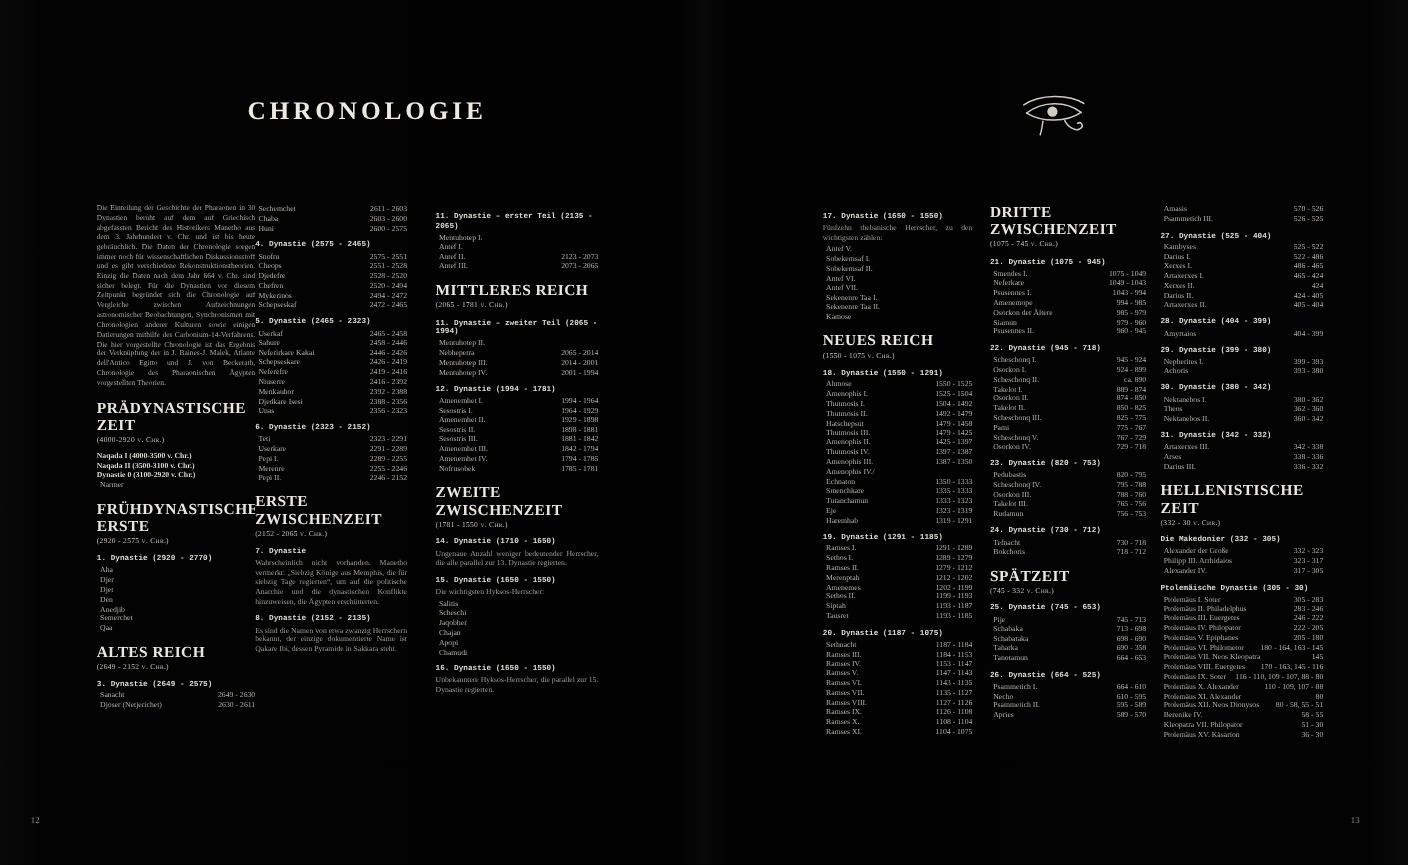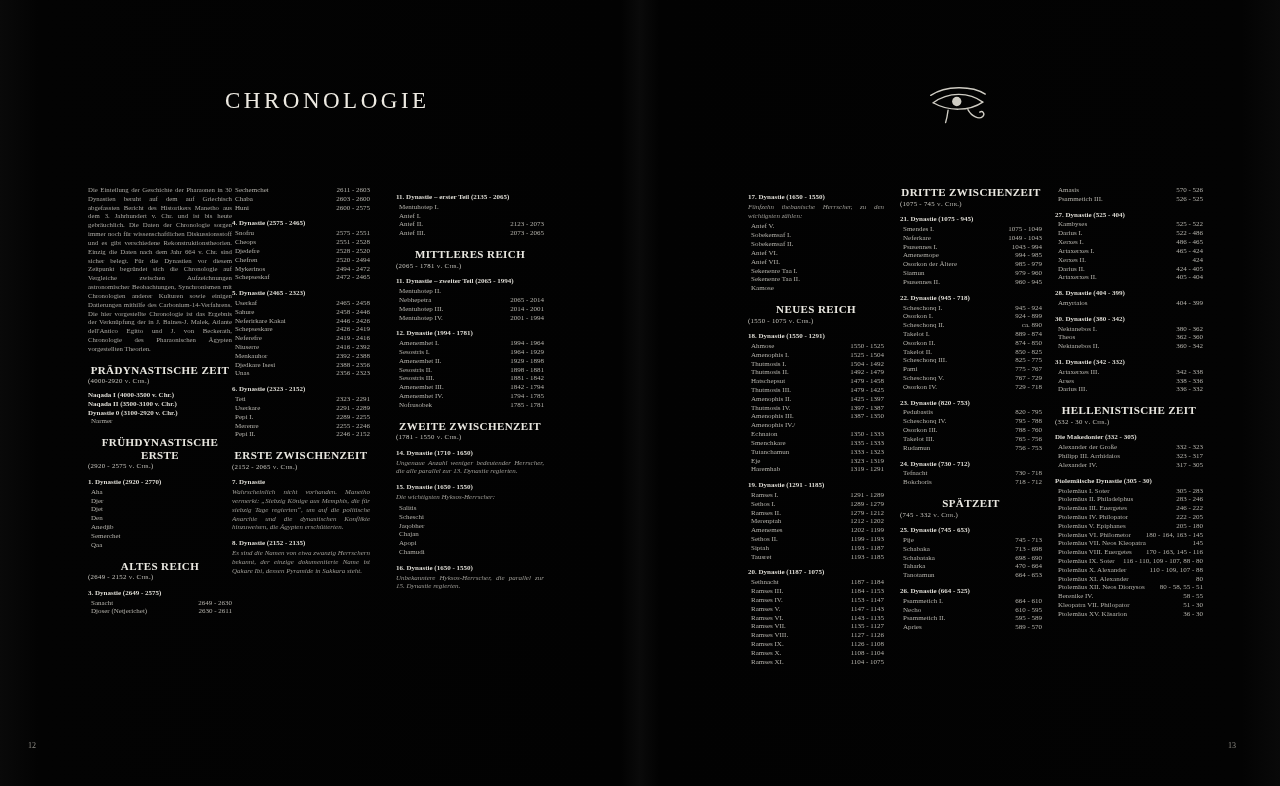--- a/index.html
+++ b/index.html
@@ -7,41 +7,41 @@
     width:1280px;height:786px;position:relative;overflow:hidden;
     background:#000;
     font-family:"Liberation Serif","DejaVu Serif",serif;
   }
   .spread{
     position:absolute;inset:0;
     background:linear-gradient(90deg,#090909 0,#030303 3%,#020202 48.5%,#0a0a0a 50%,#020202 51.5%,#030303 97%,#090909 100%);
   }
   .page-title{
     position:absolute;left:225px;top:88px;margin:0;
-    font-size:23px;font-weight:400;letter-spacing:3.5px;
+    font-size:23px;font-weight:700;letter-spacing:3.5px;
     color:#edeae2;
   }
   .eye{position:absolute;left:927px;top:84px;}
   .col{
     position:absolute;top:186px;height:534px;overflow:hidden;
     color:#b3b1aa;font-size:7px;line-height:1.26;
   }
   .intro{
     text-align:justify;color:#a8a6a0;margin-bottom:9px;
     font-size:6.8px;line-height:1.3;
   }
   .period{margin:10px 0 5px;}
   .col > .period:first-child{margin-top:0;}
-  .period-title{font-size:11px;font-weight:700;letter-spacing:.4px;color:#e9e7e0;line-height:1.15;text-align:center;}
+  .period-title{font-size:14px;font-weight:700;letter-spacing:.4px;color:#e9e7e0;line-height:1.15;}
   .period-dates{font-size:6.8px;letter-spacing:.3px;color:#c7c5be;margin-top:1px;font-variant:small-caps;}
   .boldline{font-weight:700;color:#dcdad3;}
   .dynasty{margin-top:7px;}
   .dynasty.cont{margin-top:0;}
-  .dyn-title{font-weight:700;color:#dcdad3;margin-bottom:1px;}
-  .dyn-note{font-style:italic;color:#9e9c96;margin:1px 0 2px;text-align:justify;}
+  .dyn-title{font-weight:700;color:#dcdad3;margin-bottom:1px;font-family:Liberation Mono, monospace;}
+  .dyn-note{color:#9e9c96;margin:1px 0 2px;text-align:justify;}
   .ruler{display:flex;justify-content:space-between;gap:4px;padding-left:3px;}
   .rdates{white-space:nowrap;text-align:right;}
   .folio{position:absolute;bottom:36px;font-size:8px;color:#8f8d86;}
   .folio-left{left:28px;}
   .folio-right{right:44px;}
 </style>
 </head>
 <body>
 
 <div class="spread">
@@ -647,21 +647,21 @@
           <div class="ruler">
             <span class="rname">Schabaka</span>
             <span class="rdates">713 - 698</span>
           </div>
           <div class="ruler">
             <span class="rname">Schabataka</span>
             <span class="rdates">698 - 690</span>
           </div>
           <div class="ruler">
             <span class="rname">Taharka</span>
-            <span class="rdates">470 - 664</span>
+            <span class="rdates">690 - 358</span>
           </div>
           <div class="ruler">
             <span class="rname">Tanotamun</span>
             <span class="rdates">664 - 653</span>
           </div>
         </div>
         <div class="dynasty">
           <div class="dyn-title">26. Dynastie (664 - 525)</div>
           <div class="ruler">
             <span class="rname">Psammetich I.</span>
@@ -721,20 +721,31 @@
           <div class="ruler">
             <span class="rname">Artaxerxes II.</span>
             <span class="rdates">405 - 404</span>
           </div>
         </div>
         <div class="dynasty">
           <div class="dyn-title">28. Dynastie (404 - 399)</div>
           <div class="ruler">
             <span class="rname">Amyrtaios</span>
             <span class="rdates">404 - 399</span>
+          </div>
+        </div>
+        <div class="dynasty">
+          <div class="dyn-title">29. Dynastie (399 - 380)</div>
+          <div class="ruler">
+            <span class="rname">Nepherites I.</span>
+            <span class="rdates">399 - 393</span>
+          </div>
+          <div class="ruler">
+            <span class="rname">Achoris</span>
+            <span class="rdates">393 - 380</span>
           </div>
         </div>
         <div class="dynasty">
           <div class="dyn-title">30. Dynastie (380 - 342)</div>
           <div class="ruler">
             <span class="rname">Nektanebos I.</span>
             <span class="rdates">380 - 362</span>
           </div>
           <div class="ruler">
             <span class="rname">Theos</span>

